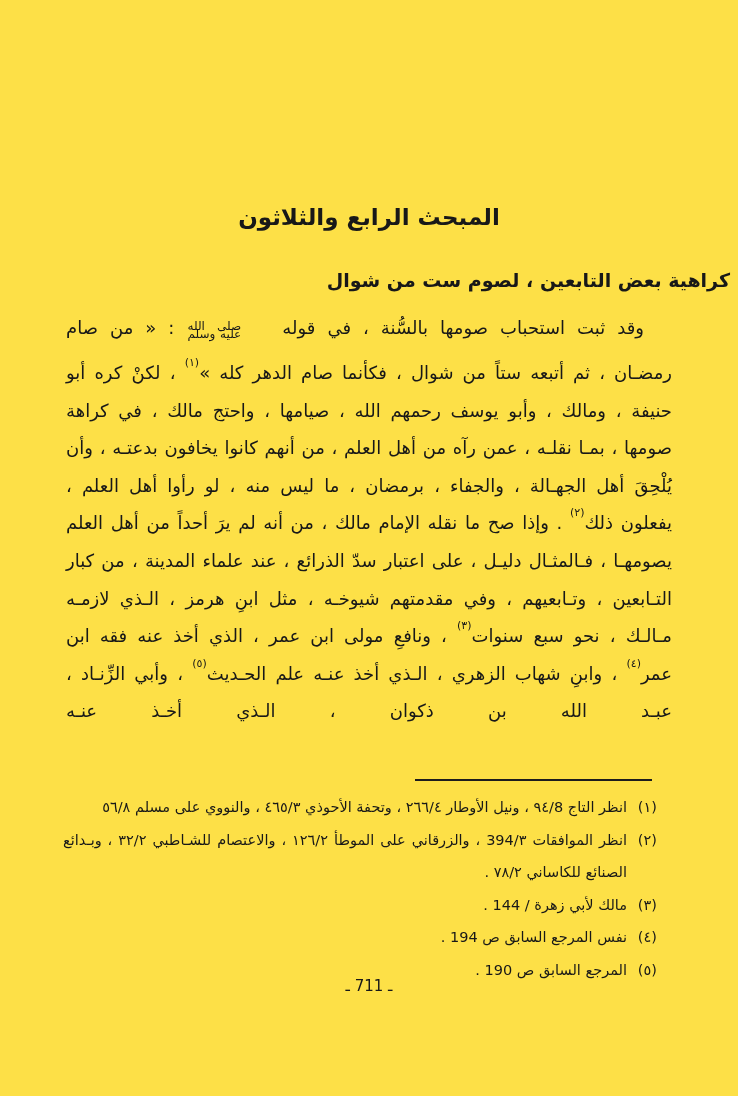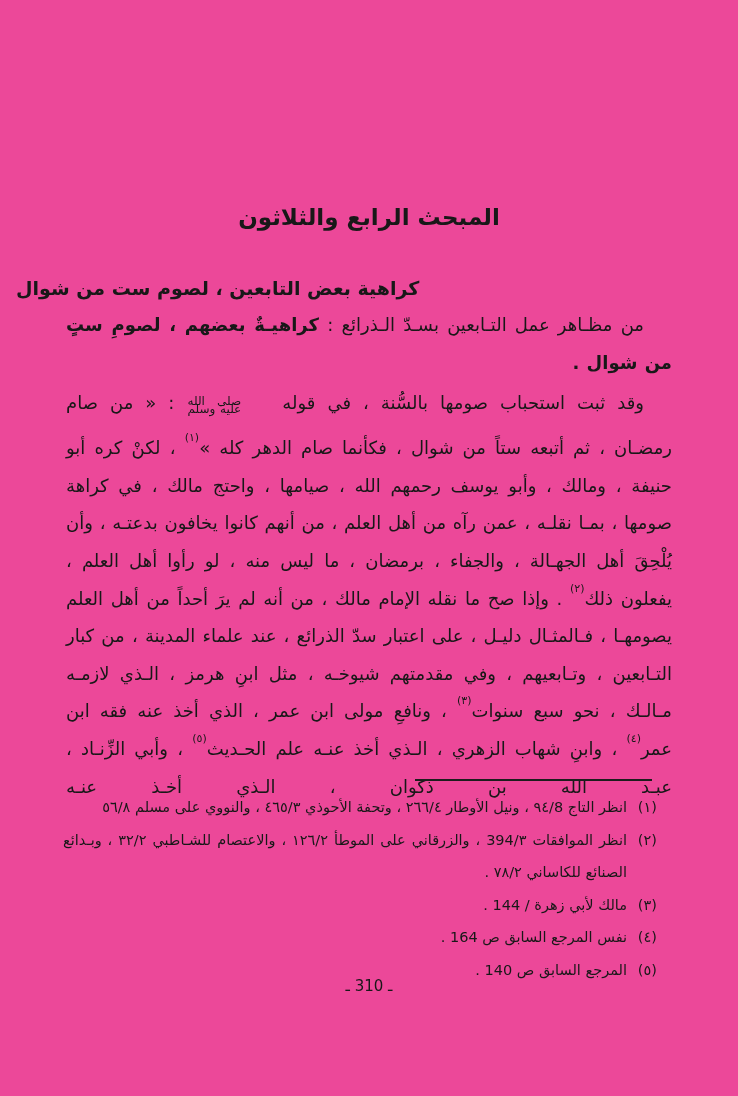--- a/index.html
+++ b/index.html
@@ -3,29 +3,29 @@
 <meta charset="utf-8">
 <style>
   html, body { margin:0; padding:0; }
   body {
     width:738px; height:1096px; position:relative;
     background:#ffffff;
     font-family:"DejaVu Sans", sans-serif;
   }
   .page {
     position:absolute; inset:0; overflow:hidden;
-    background:#ec4899; color:#181818; direction:rtl;
+    background:#fde047; color:#181818; direction:rtl;
   }
   .title {
     position:absolute; top:200px; left:0; right:0; margin:0;
     text-align:center; font-size:23px; font-weight:bold; line-height:34px;
   }
   .subtitle {
-    position:absolute; top:257px; left:0; right:0; margin:16px;
-    text-align:left; font-size:19px; font-weight:bold; line-height:30px;
+    position:absolute; top:257px; left:0; right:0; margin:8px;
+    text-align:right; font-size:19px; font-weight:bold; line-height:30px;
   }
   .content {
     position:absolute; top:306px; right:66px; width:606px;
   }
   .para {
     margin:0; font-size:18px; line-height:37.6px;
     text-align:justify; text-indent:28px; word-spacing:1px;
   }
   .para.main { text-align-last:justify; }
   .para strong { font-weight:bold; }
@@ -55,44 +55,43 @@
 </style>
 </head>
 <body>
 
 <div class="page">
 
   <h1 class="title">المبحث الرابع والثلاثون</h1>
   <h2 class="subtitle">كراهية بعض التابعين ، لصوم ست من شوال</h2>
 
   <div class="content">
-    <p class="para"><span>من مظـاهر عمل التـابعين بسـدّ الـذرائع : </span><strong>كراهيـةٌ بعضهم ، لصومِ ستٍ من شوال .</strong></p>
     <p class="para main"><span>وقد ثبت استحباب صومها بالسُّنة ، في قوله </span><span class="saw"><span>صلى الله</span><span>عليه وسلم</span></span><span> : « من صام رمضـان ، ثم أتبعه ستاً من شوال ، فكأنما صام الدهر كله »</span><sup class="fnref">(١)</sup><span> ، لكنْ كره أبو حنيفة ، ومالك ، وأبو يوسف رحمهم الله ، صيامها ، واحتج مالك ، في كراهة صومها ، بمـا نقلـه ، عمن رآه من أهل العلم ، من أنهم كانوا يخافون بدعتـه ، وأن يُلْحِقَ أهل الجهـالة ، والجفاء ، برمضان ، ما ليس منه ، لو رأوا أهل العلم ، يفعلون ذلك</span><sup class="fnref">(٢)</sup><span> . وإذا صح ما نقله الإمام مالك ، من أنه لم يرَ أحداً من أهل العلم يصومهـا ، فـالمثـال دليـل ، على اعتبار سدّ الذرائع ، عند علماء المدينة ، من كبار التـابعين ، وتـابعيهم ، وفي مقدمتهم شيوخـه ، مثل ابنِ هرمز ، الـذي لازمـه مـالـك ، نحو سبع سنوات</span><sup class="fnref">(٣)</sup><span> ، ونافعِ مولى ابن عمر ، الذي أخذ عنه فقه ابن عمر</span><sup class="fnref">(٤)</sup><span> ، وابنِ شهاب الزهري ، الـذي أخذ عنـه علم الحـديث</span><sup class="fnref">(٥)</sup><span> ، وأبي الزِّنـاد ، عبـد الله بن ذكوان ، الـذي أخـذ عنـه</span></p>
   </div>
 
   <div class="fn-rule"></div>
 
   <div class="footnotes">
     <div class="fn-row">
       <span class="fn-marker">(١)</span>
       <span class="fn-text">انظر التاج ٩٤/8 ، ونيل الأوطار ٢٦٦/٤ ، وتحفة الأحوذي ٤٦٥/٣ ، والنووي على مسلم ٥٦/٨</span>
     </div>
     <div class="fn-row">
       <span class="fn-marker">(٢)</span>
       <span class="fn-text">انظر الموافقات 394/٣ ، والزرقاني على الموطأ ١٢٦/٢ ، والاعتصام للشـاطبي ٣٢/٢ ، وبـدائع الصنائع للكاساني ٧٨/٢ .</span>
     </div>
     <div class="fn-row">
       <span class="fn-marker">(٣)</span>
       <span class="fn-text">مالك لأبي زهرة / 144 .</span>
     </div>
     <div class="fn-row">
       <span class="fn-marker">(٤)</span>
-      <span class="fn-text">نفس المرجع السابق ص 164 .</span>
+      <span class="fn-text">نفس المرجع السابق ص 194 .</span>
     </div>
     <div class="fn-row">
       <span class="fn-marker">(٥)</span>
-      <span class="fn-text">المرجع السابق ص 140 .</span>
+      <span class="fn-text">المرجع السابق ص 190 .</span>
     </div>
   </div>
 
-  <div class="pageno">ـ 310 ـ</div>
+  <div class="pageno">ـ 711 ـ</div>
 
 </div>
 
 </body></html>

